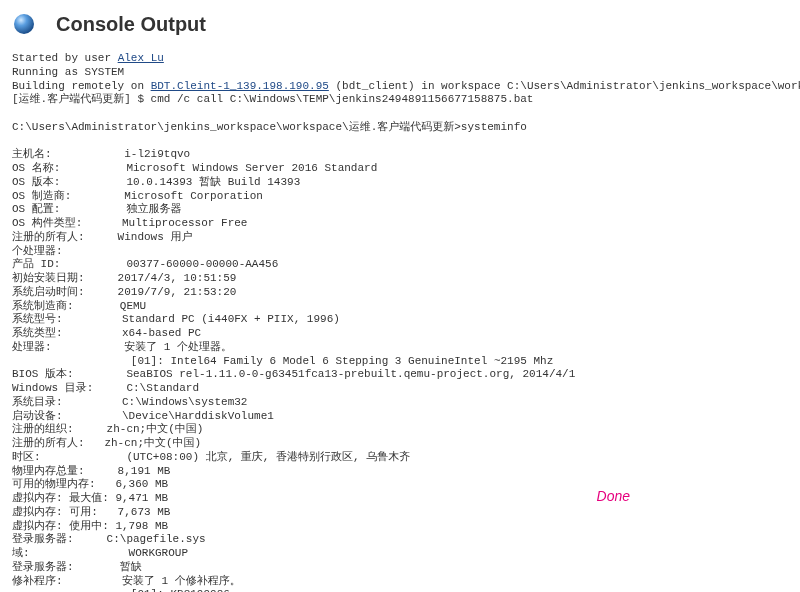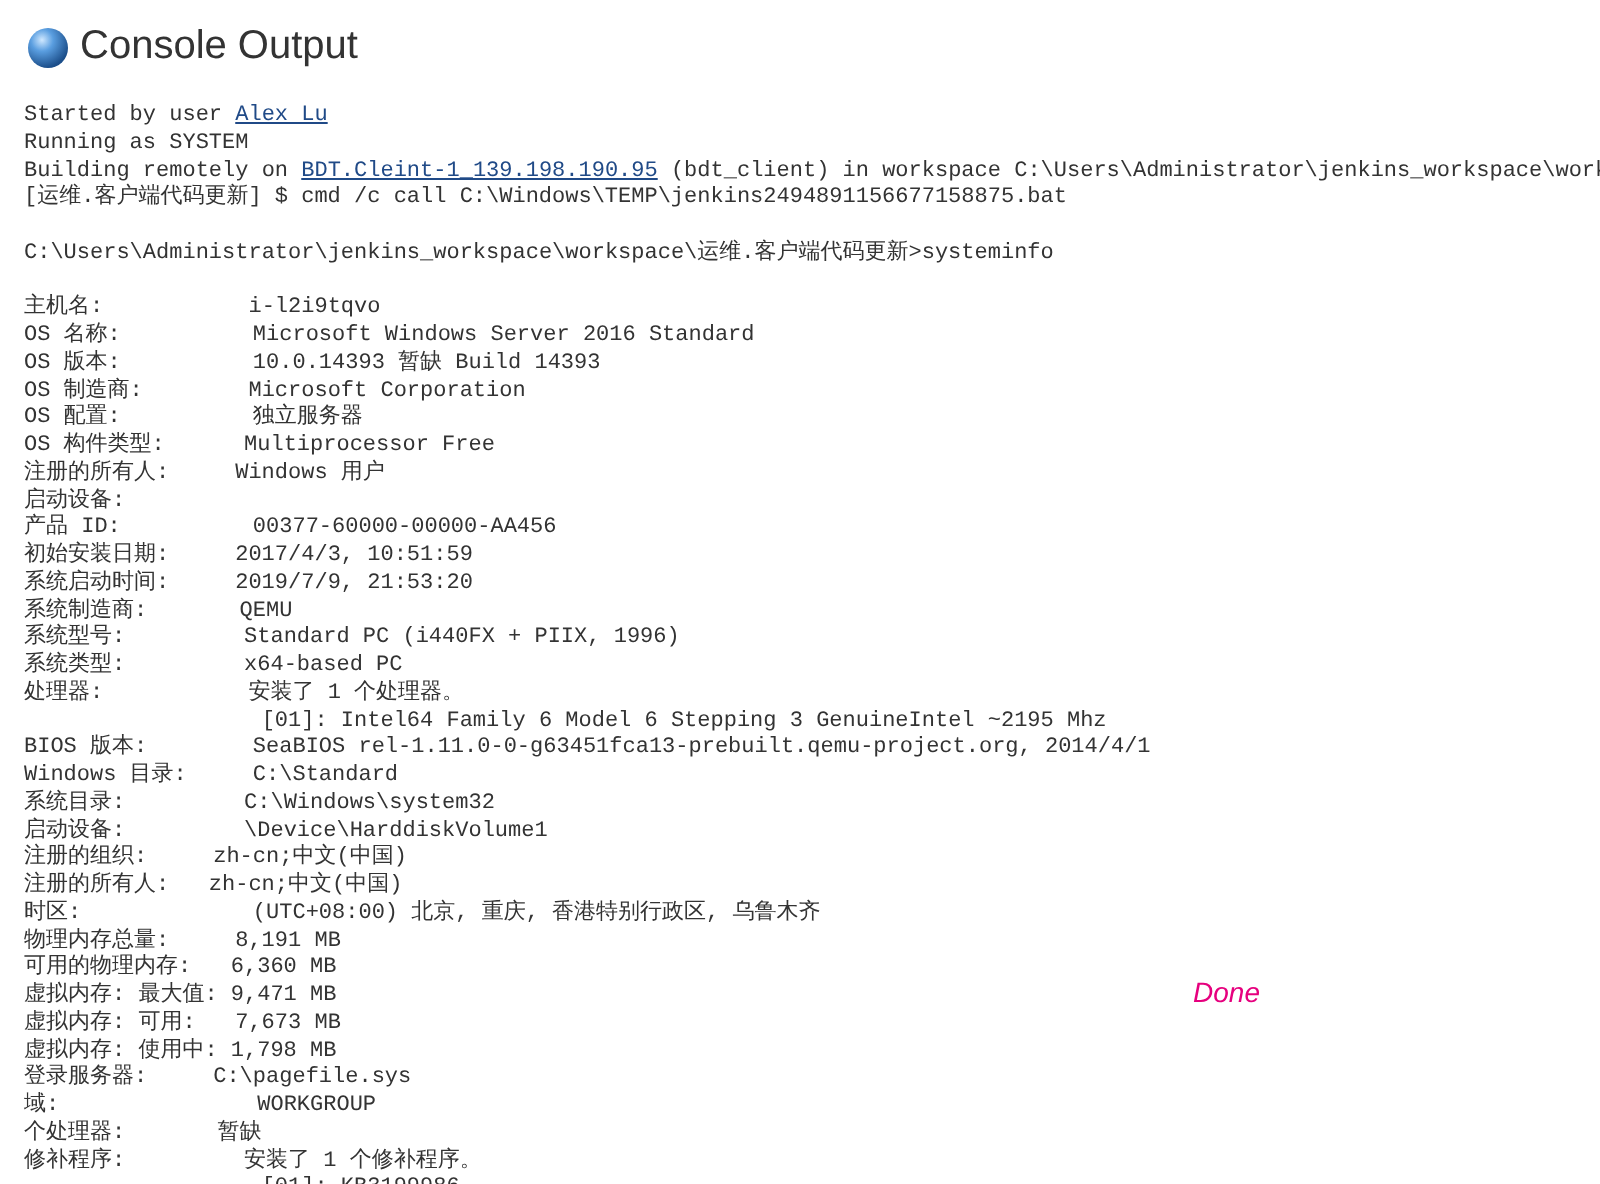--- a/index.html
+++ b/index.html
@@ -5,25 +5,25 @@
     body {
       font-family: Verdana, Arial, sans-serif;
       font-size: 11px;
       color: #333;
       margin: 0;
       padding: 8px 12px;
       background: #fff;
     }
     h1 {
       font-size: 20px;
-      font-weight: normal;
+      font-weight: bold;
       margin: 4px 0 16px 0;
       display: flex;
-      align-items: flex-start;
-      gap: 4px;
+      align-items: flex-end;
+      gap: 20px;
     }
     .ball-icon svg {
       display: block;
     }
     pre {
       font-family: Consolas, "Courier New", monospace;
       font-size: 11px;
       line-height: 1.25;
       white-space: pre;
       margin: 0;
@@ -74,21 +74,21 @@
 <span class="line"></span>
 <span class="line">C:\Users\Administrator\jenkins_workspace\workspace\运维.客户端代码更新&gt;systeminfo</span>
 <span class="line"></span>
 <span class="line">主机名:           i-l2i9tqvo</span>
 <span class="line">OS 名称:          Microsoft Windows Server 2016 Standard</span>
 <span class="line">OS 版本:          10.0.14393 暂缺 Build 14393</span>
 <span class="line">OS 制造商:        Microsoft Corporation</span>
 <span class="line">OS 配置:          独立服务器</span>
 <span class="line">OS 构件类型:      Multiprocessor Free</span>
 <span class="line">注册的所有人:     Windows 用户</span>
-<span class="line">启动设备:       </span>
+<span class="line">个处理器:       </span>
 <span class="line">产品 ID:          00377-60000-00000-AA456</span>
 <span class="line">初始安装日期:     2017/4/3, 10:51:59</span>
 <span class="line">系统启动时间:     2019/7/9, 21:53:20</span>
 <span class="line">系统制造商:       QEMU</span>
 <span class="line">系统型号:         Standard PC (i440FX + PIIX, 1996)</span>
 <span class="line">系统类型:         x64-based PC</span>
 <span class="line">处理器:           安装了 1 个处理器。</span>
 <span class="line">                  [01]: Intel64 Family 6 Model 6 Stepping 3 GenuineIntel ~2195 Mhz</span>
 <span class="line">BIOS 版本:        SeaBIOS rel-1.11.0-0-g63451fca13-prebuilt.qemu-project.org, 2014/4/1</span>
 <span class="line">Windows 目录:     C:\Standard</span>
@@ -97,21 +97,21 @@
 <span class="line">注册的组织:     zh-cn;中文(中国)</span>
 <span class="line">注册的所有人:   zh-cn;中文(中国)</span>
 <span class="line">时区:             (UTC+08:00) 北京, 重庆, 香港特别行政区, 乌鲁木齐</span>
 <span class="line">物理内存总量:     8,191 MB</span>
 <span class="line">可用的物理内存:   6,360 MB</span>
 <span class="line">虚拟内存: 最大值: 9,471 MB</span>
 <span class="line">虚拟内存: 可用:   7,673 MB</span>
 <span class="line">虚拟内存: 使用中: 1,798 MB</span>
 <span class="line">登录服务器:     C:\pagefile.sys</span>
 <span class="line">域:               WORKGROUP</span>
-<span class="line">个处理器:       暂缺</span>
+<span class="line">登录服务器:       暂缺</span>
 <span class="line">修补程序:         安装了 1 个修补程序。</span>
 <span class="line">                  [01]: KB3199986</span>
 
 
 
 </pre>
 
 <div class="done-label">Done</div>
 
 </body></html>

